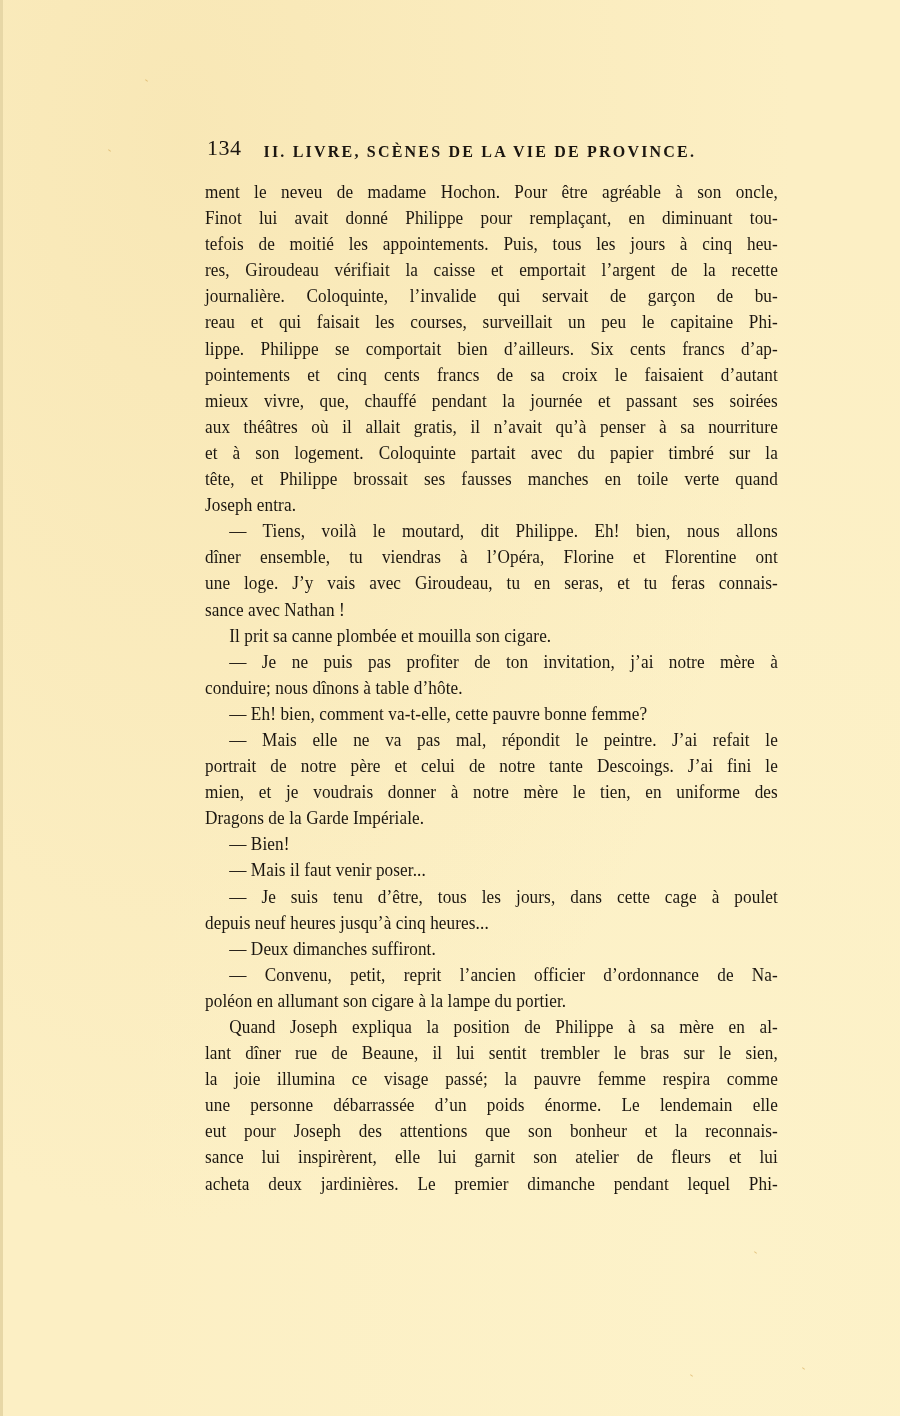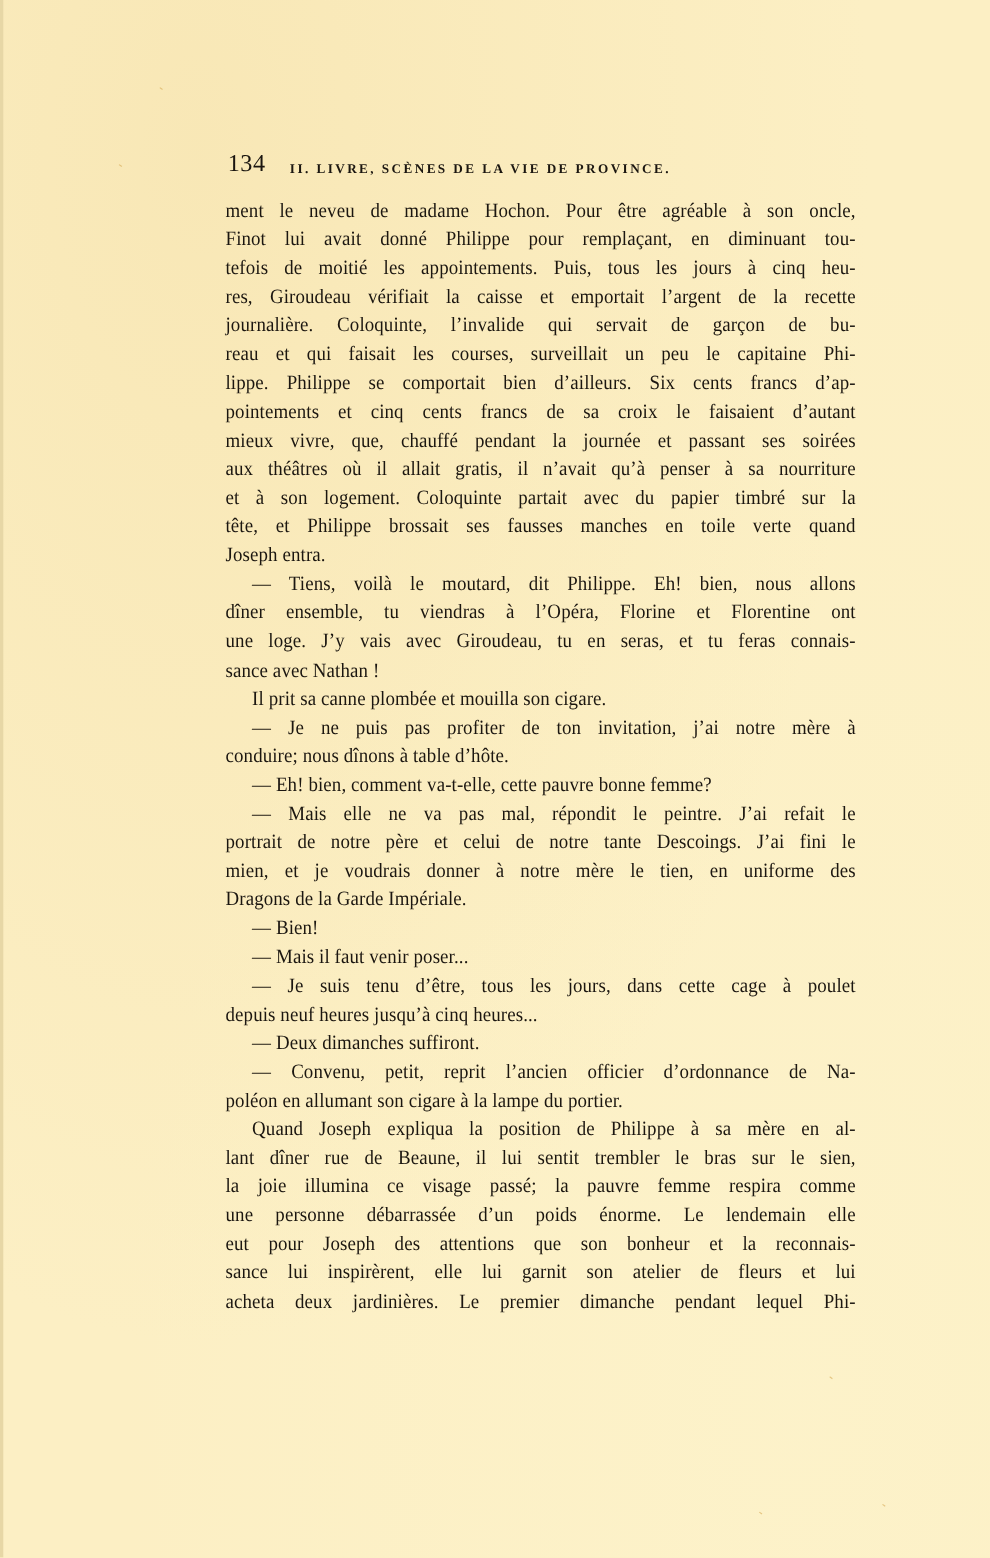--- a/index.html
+++ b/index.html
@@ -28,21 +28,21 @@
       display: flex;
       align-items: flex-end;
     }
     .page-number {
       font-size: 22px;
       letter-spacing: 0.5px;
       margin-right: 22px;
       color: #1b1610;
     }
     .head-title {
-      font-size: 12px;
+      font-size: 16px;
       font-weight: bold;
       letter-spacing: 2.2px;
       color: #1b1610;
     }
     .text-block {
       position: absolute;
       left: 205px;
       top: 179px;
       width: 573px;
     }

